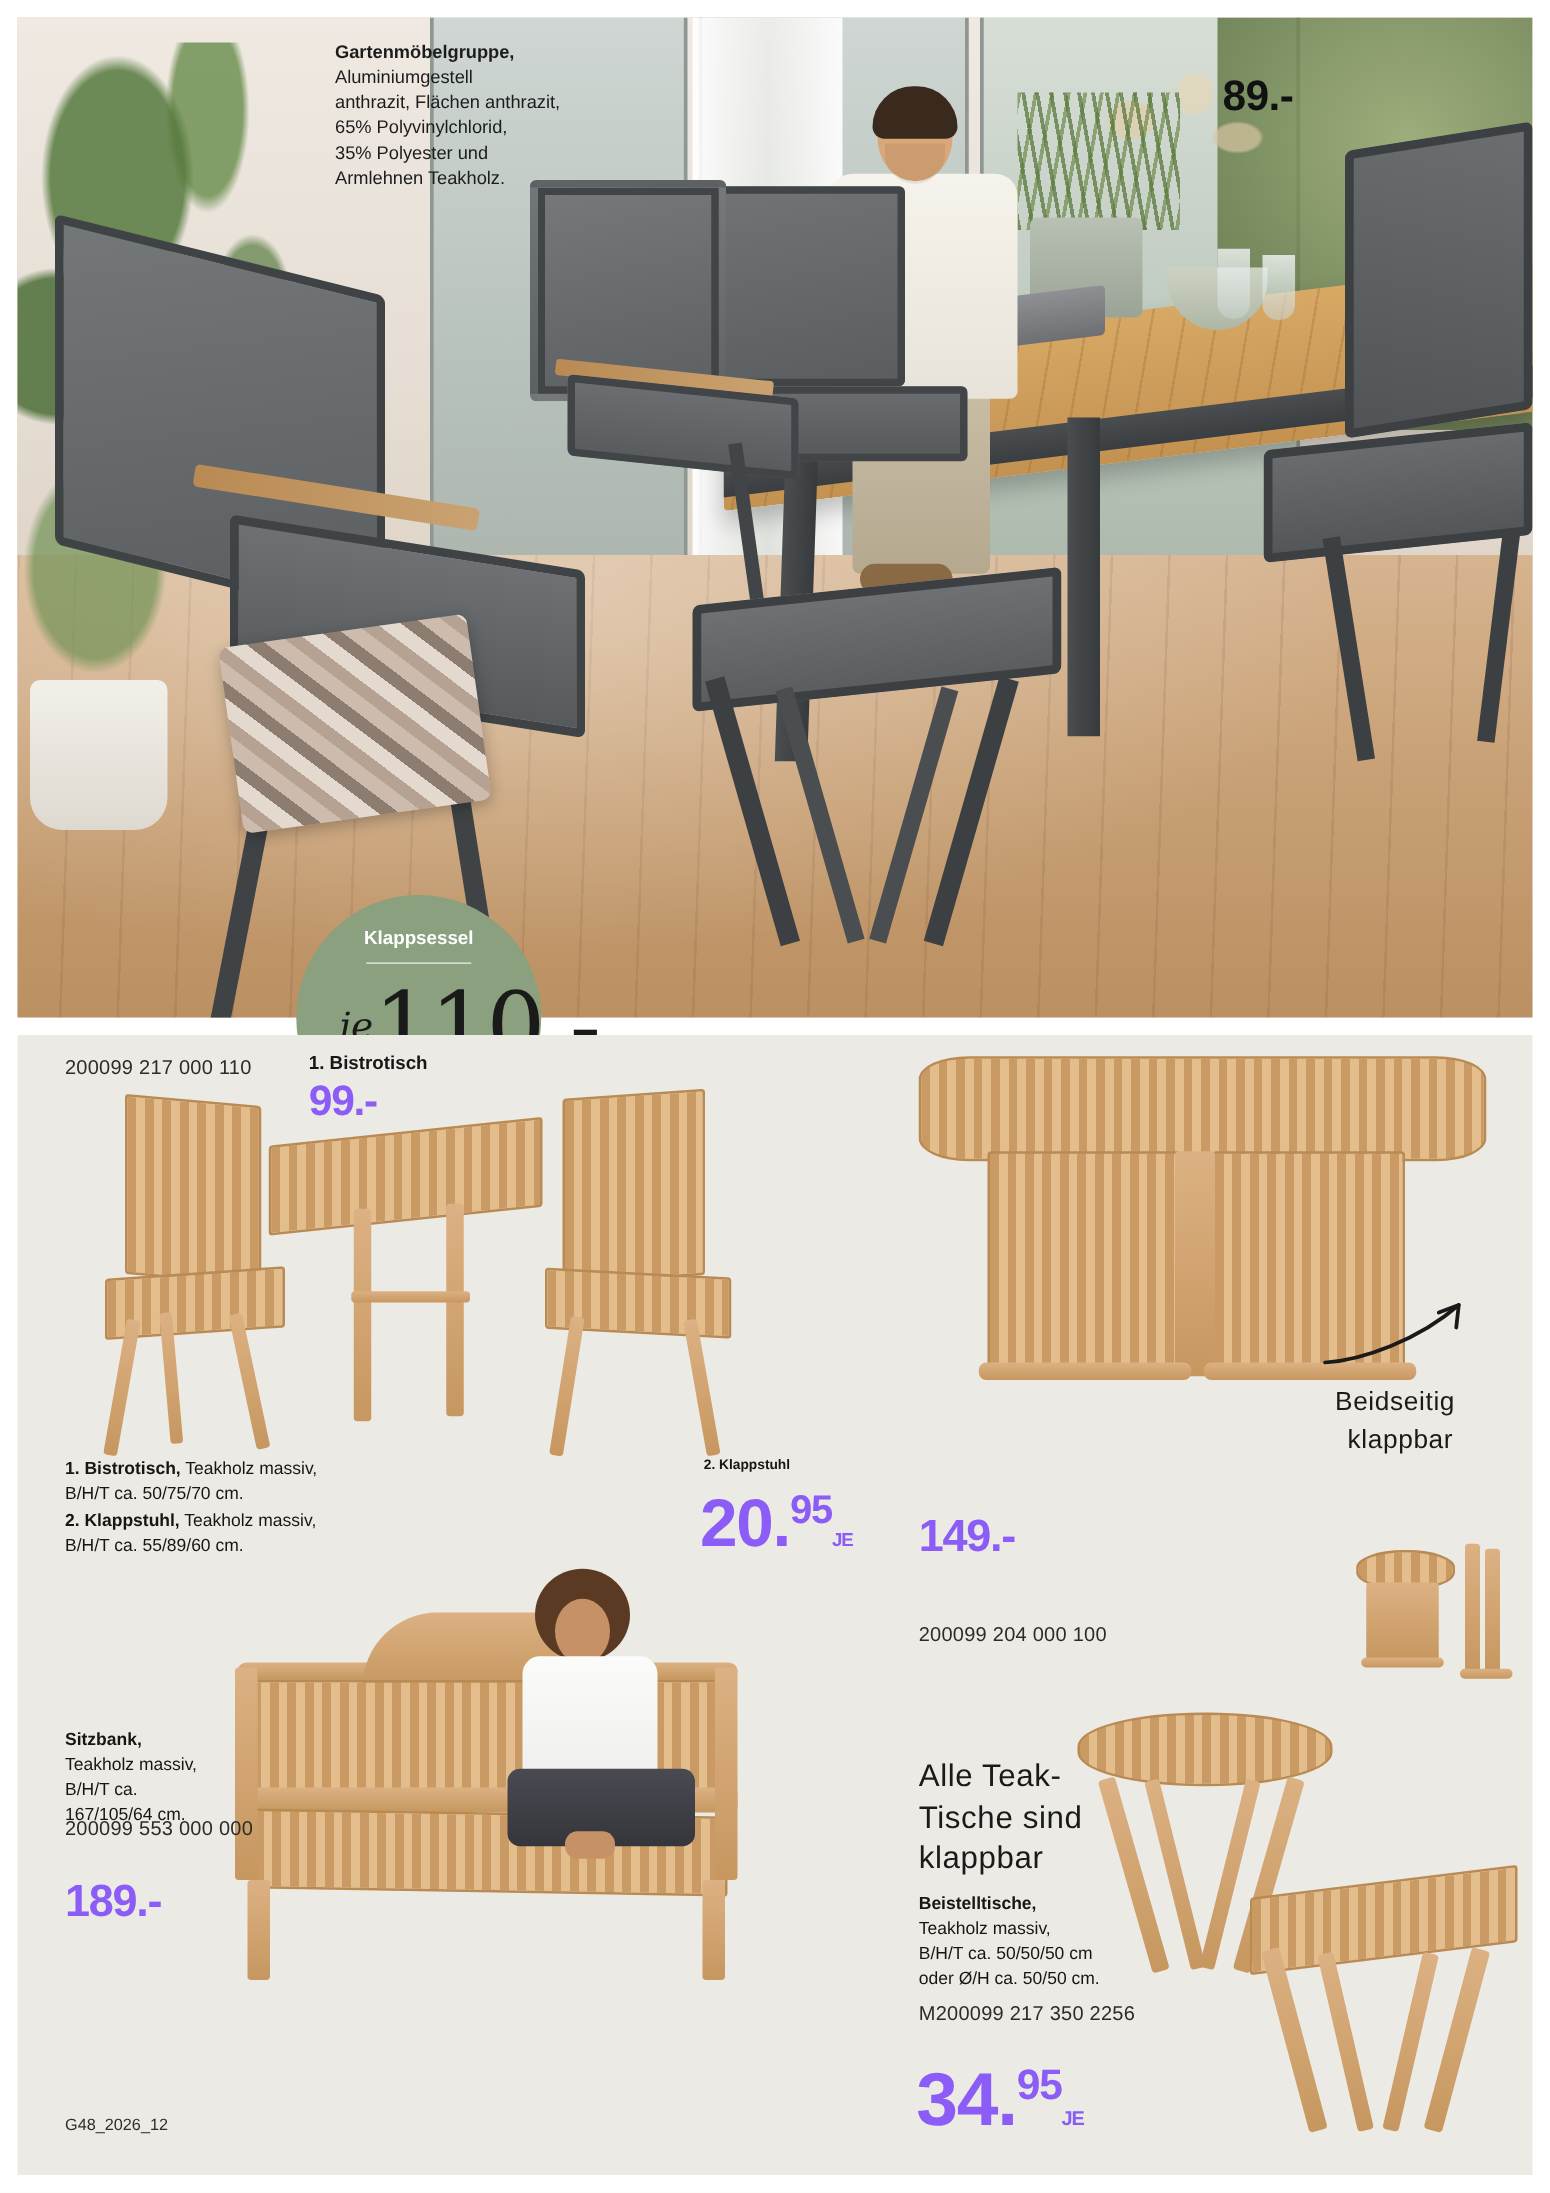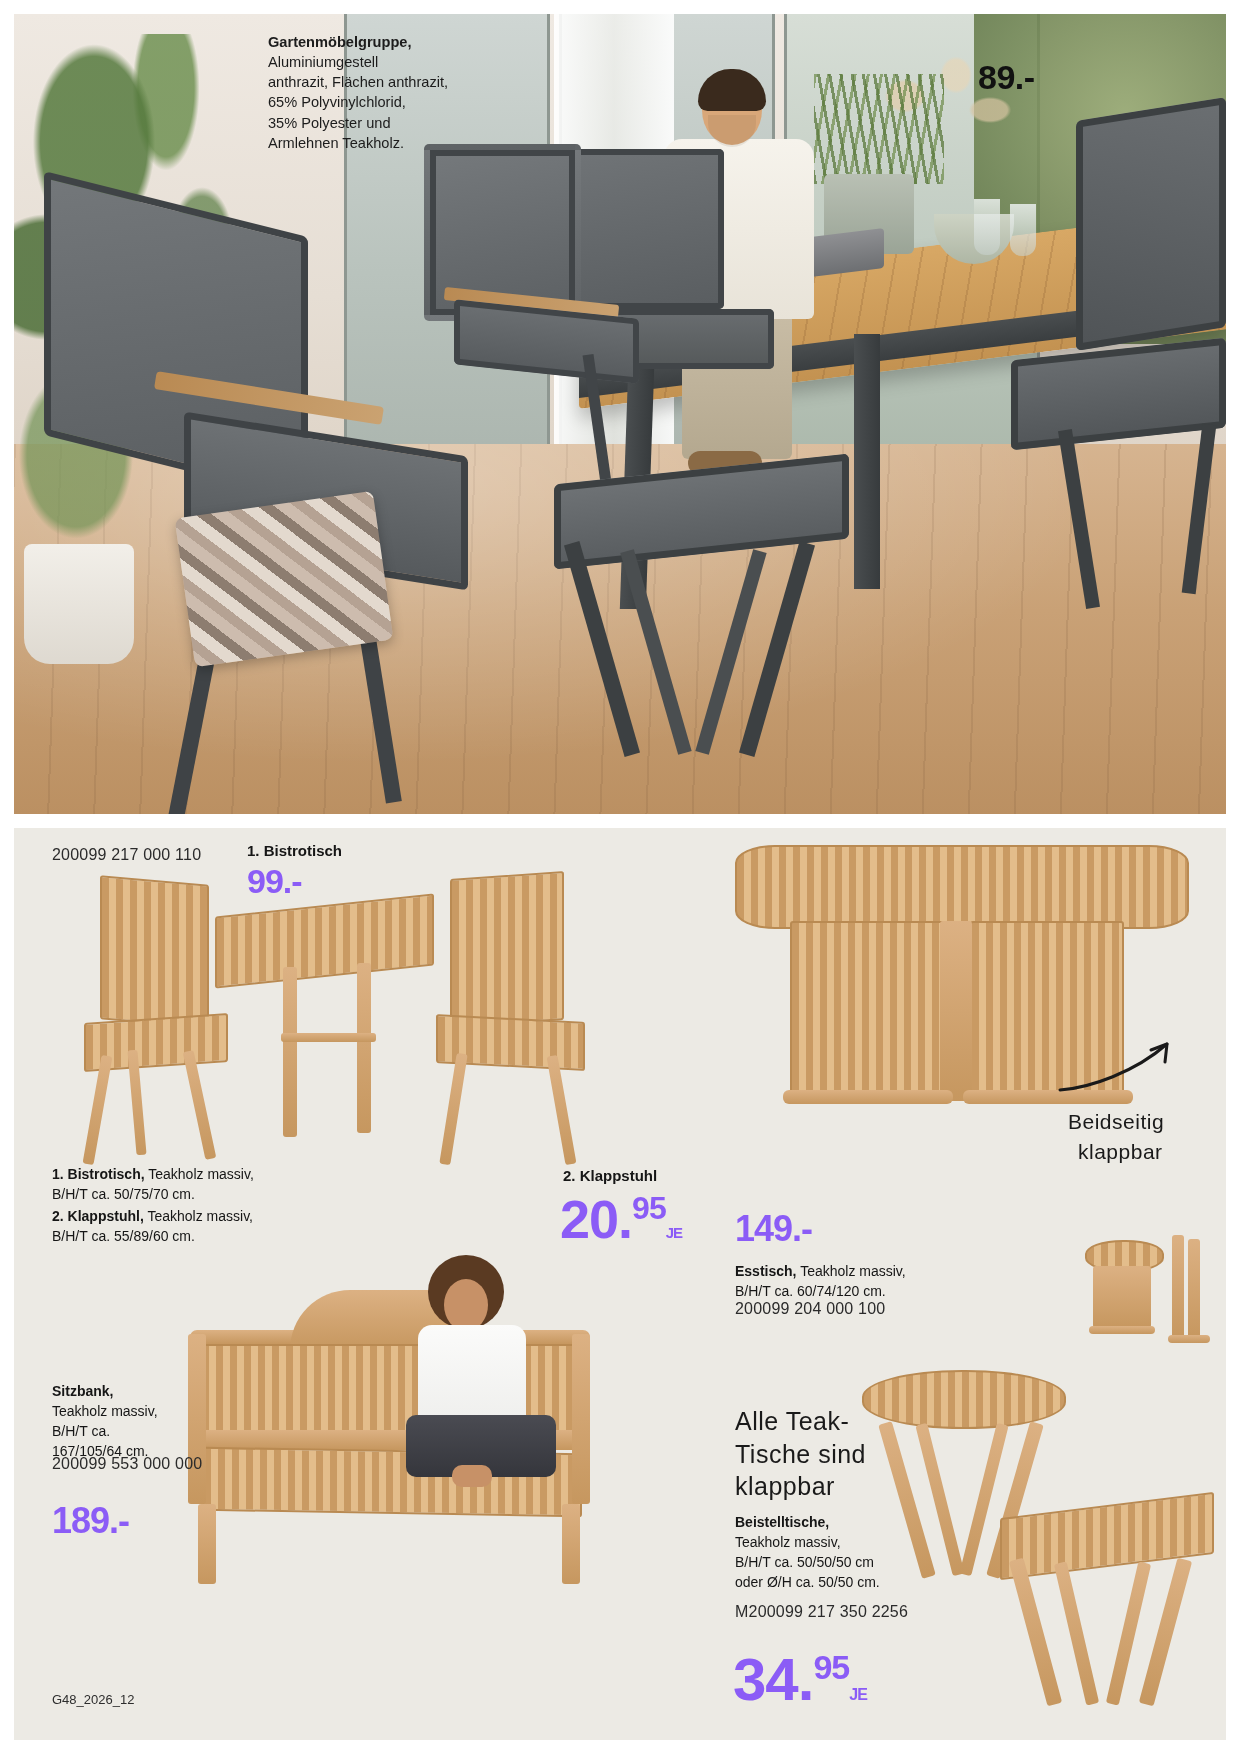--- a/index.html
+++ b/index.html
@@ -434,20 +434,26 @@
     <div><b>Gartenmöbelgruppe,</b></div>
     <div>Aluminiumgestell</div>
     <div>anthrazit, Flächen anthrazit,</div>
     <div>65% Polyvinylchlorid,</div>
     <div>35% Polyester und</div>
     <div>Armlehnen Teakholz.</div>
   </div>
 
   <div class="price-89">89.-</div>
 
+  <div class="badge">
+    <div class="b-label">Klappsessel</div>
+    <div class="b-rule"></div>
+    <div class="b-je handwritten">je</div>
+    <div class="b-price handwritten">110.-</div>
+  </div>
 
   <div class="hero-bl">
     <div><b>Klappsessel,</b></div>
     <div>B/H/T ca. 61/112/75 cm.</div>
   </div>
 
   <div class="hero-hocker">
     <div><b>Hocker,</b></div>
     <div>B/H/T ca. 50/45/50 cm.</div>
   </div>
@@ -484,21 +490,21 @@
     <div class="teak-plain" style="position:absolute; left:126px; top:180px; width:11px; height:110px; transform:rotate(-10deg);"></div>
   </div>
 
   <div class="lbl" style="left:52px; top:1165px; width:280px;">
     <div><b>1. Bistrotisch,</b> <span>Teakholz massiv,</span></div>
     <div>B/H/T ca. 50/75/70 cm.</div>
     <div style="margin-top:2px;"><b>2. Klappstuhl,</b> <span>Teakholz massiv,</span></div>
     <div>B/H/T ca. 55/89/60 cm.</div>
   </div>
 
-  <div class="lbl" style="left:563px; top:1165px; font-size:15px; font-weight:700;">2. Klappstuhl</div>
+  <div class="lbl" style="left:563px; top:1165px; font-size:11px; font-weight:700;">2. Klappstuhl</div>
   <div class="big-price" style="position:absolute; left:560px; top:1188px; font-size:54px;">
     <span>20.</span><sup style="font-size:32px;">95</sup><span style="font-size:15px; font-weight:700; vertical-align:baseline;">JE</span>
   </div>
 
   <div class="art" style="left:180px; top:1290px; width:420px; height:305px;">
     <div class="teak-plain" style="position:absolute; left:10px; top:40px; width:400px; height:14px; border-radius:8px;"></div>
     <div style="position:absolute; left:110px; top:0; width:200px; height:60px; border-radius:100px 100px 0 0; background:linear-gradient(180deg,#dcb183,#c6975f);"></div>
     <div class="teak-slats" style="position:absolute; left:20px; top:54px; width:380px; height:86px;"></div>
     <div class="teak-plain" style="position:absolute; left:10px; top:140px; width:400px; height:20px; border-radius:5px;"></div>
     <div class="teak-slats" style="position:absolute; left:22px; top:160px; width:376px; height:60px; transform:skewY(1deg);"></div>
@@ -535,24 +541,20 @@
   </div>
 
   <svg class="arrow-curve" style="left:1055px; top:1030px;" width="130" height="70" viewBox="0 0 130 70">
     <path d="M5,60 C35,58 80,42 112,14" stroke="#1a1a1a" stroke-width="3" fill="none" stroke-linecap="round"></path>
     <path d="M112,14 L96,20 M112,14 L110,32" stroke="#1a1a1a" stroke-width="3" fill="none" stroke-linecap="round"></path>
   </svg>
   <div class="handwritten" style="position:absolute; left:1068px; top:1110px; font-size:21px;">Beidseitig</div>
   <div class="handwritten" style="position:absolute; left:1078px; top:1140px; font-size:21px;">klappbar</div>
 
   <div class="big-price" style="position:absolute; left:735px; top:1208px; font-size:36px;">149.-</div>
-  <div class="lbl" style="left:735px; top:1262px; width:300px;">
-    <div><b>Esstisch,</b> <span>Teakholz massiv,</span></div>
-    <div>B/H/T ca. 60/74/120 cm.</div>
-  </div>
   <div class="code-small" style="left:735px; top:1300px;">200099 204 000 100</div>
 
   <div class="art" style="left:1085px; top:1240px; width:75px; height:105px;">
     <div class="teak-slats" style="position:absolute; left:0; top:0; width:75px; height:28px; border-radius:38px/14px;"></div>
     <div class="teak-plain" style="position:absolute; left:8px; top:26px; width:58px; height:62px;"></div>
     <div class="teak-plain" style="position:absolute; left:4px; top:86px; width:66px; height:8px; border-radius:4px;"></div>
   </div>
   <div class="art" style="left:1168px; top:1235px; width:46px; height:115px;">
     <div class="teak-plain" style="position:absolute; left:4px; top:0; width:12px; height:104px;"></div>
     <div class="teak-plain" style="position:absolute; left:20px; top:4px; width:12px; height:100px;"></div>

